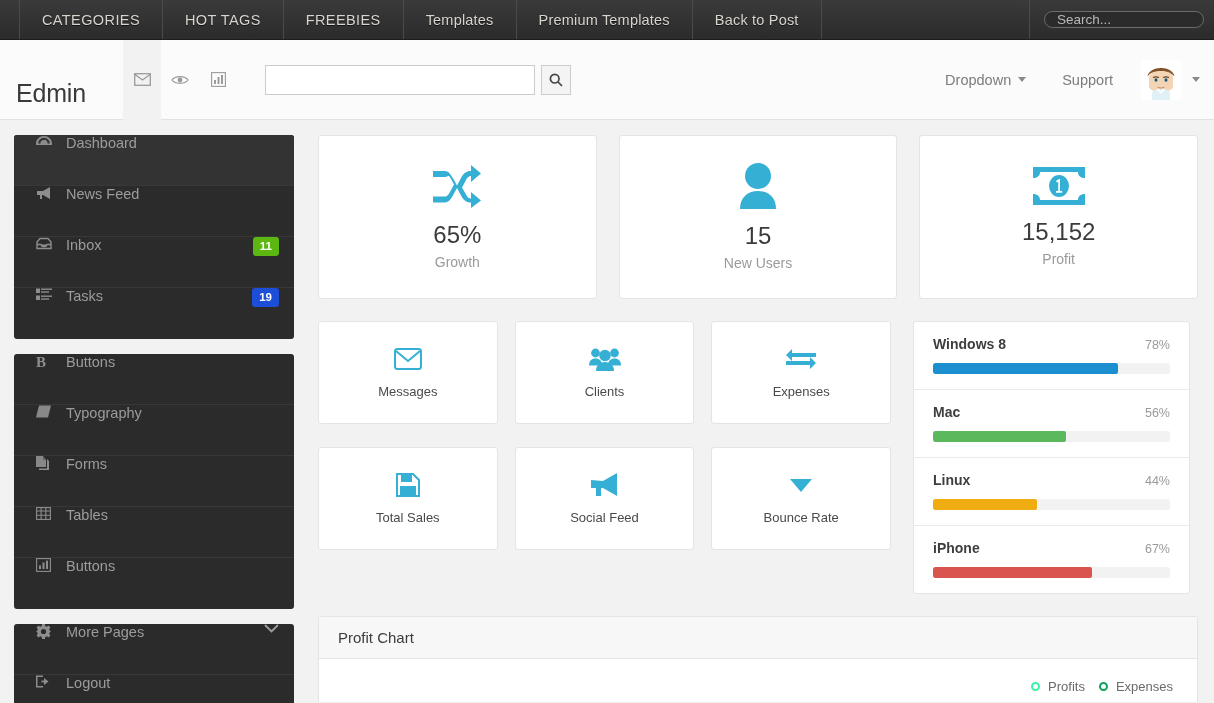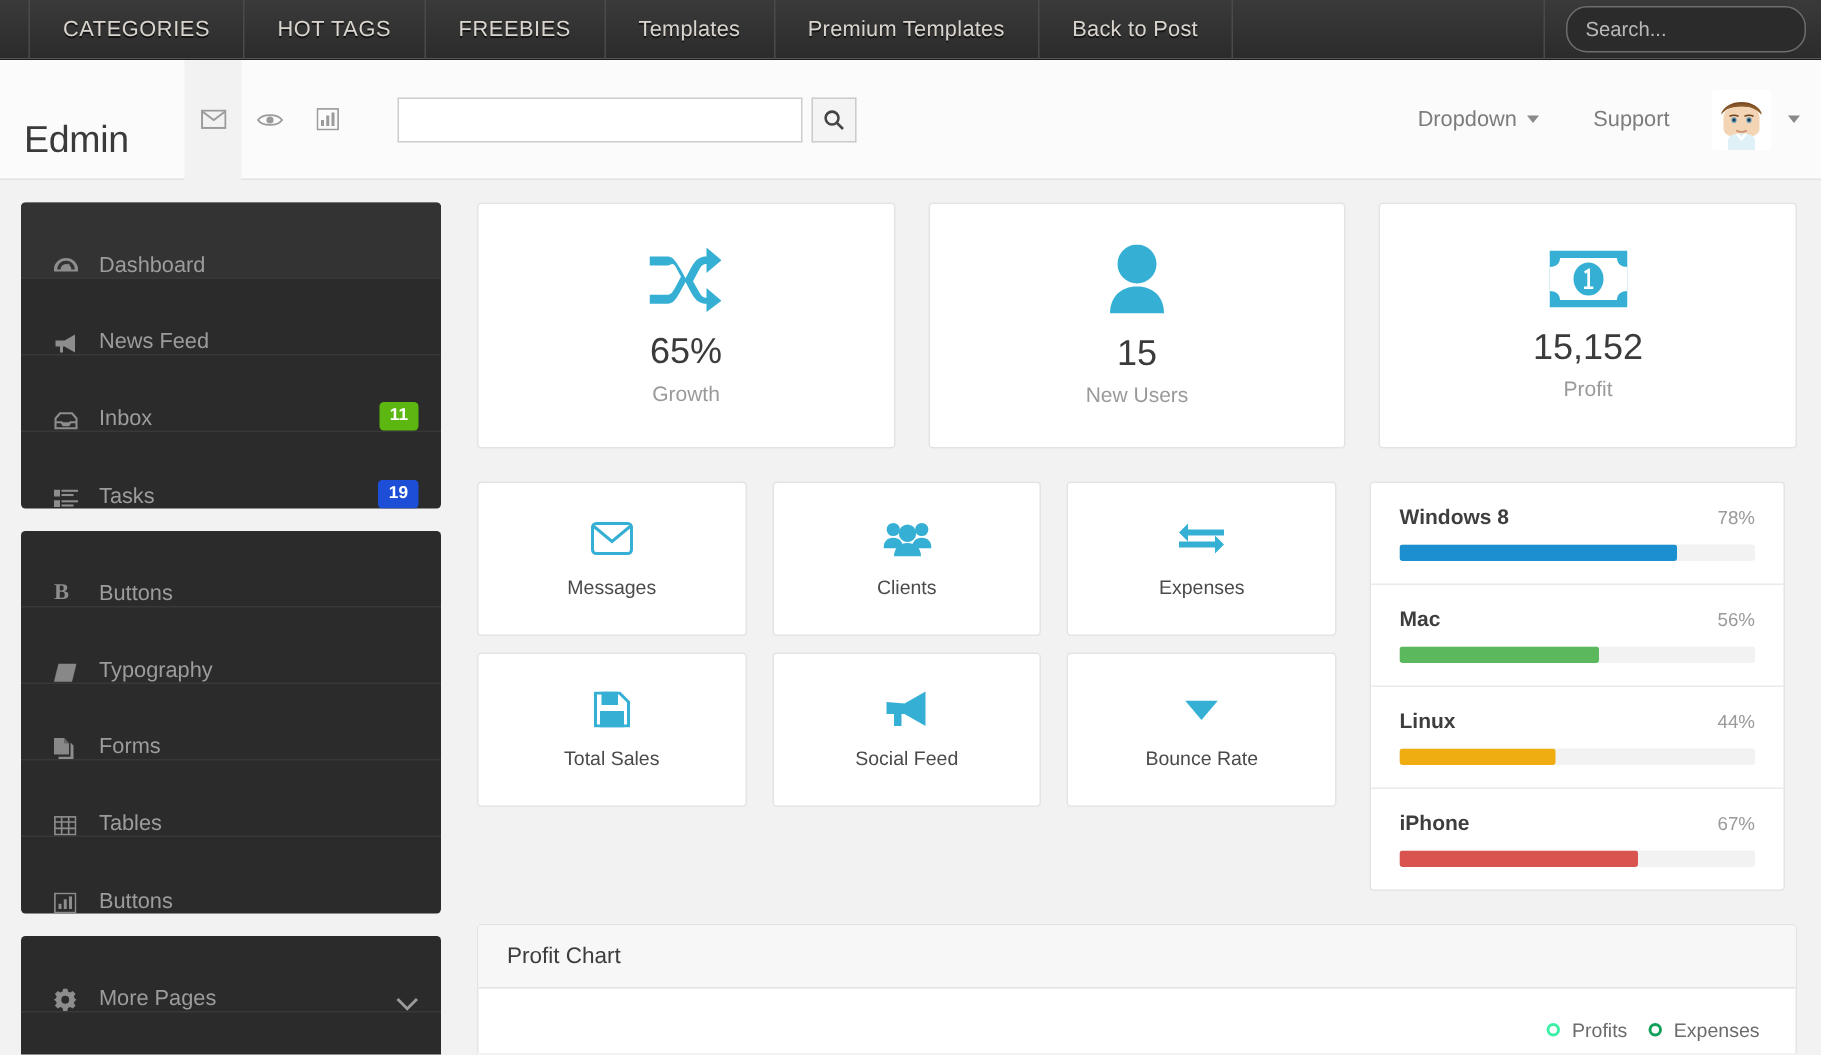--- a/index.html
+++ b/index.html
@@ -32,21 +32,21 @@
     cursor: pointer;
     text-shadow: 0 1px 0 rgba(0,0,0,.6);
   }
   .topnav-item.caps { letter-spacing: .4px; }
   .topnav-fill { flex: 1; border-right: 1px solid #4a4a4a; }
   .topnav-search-wrap {
     display: flex; align-items: center;
     padding: 0 10px 0 14px;
   }
   .topnav-search {
-    width: 160px; height: 31px;
+    width: 160px; height: 17px;
     background: #2b2b2b;
     border: 1px solid #6d6d6d;
     border-radius: 14px;
     color: #cfcfcf;
     font-size: 13.5px;
     padding: 0 12px;
     font-family: "Liberation Sans", sans-serif;
     outline: none;
   }
   .topnav-search::placeholder { color: #b9b9b9; }
@@ -133,21 +133,21 @@
   .sidebar { width: 304px; padding: 15px 0 0 14px; }
   .side-group {
     width: 280px;
     background: #2b2b2b;
     border-radius: 3px;
     overflow: hidden;
     margin-bottom: 15px;
   }
   .side-item {
     height: 51px;
-    display: flex; align-items: flex-end;
+    display: flex; align-items: flex-start;
     padding: 0 15px 0 22px;
     color: #9c9c9c;
     font-size: 14.5px;
     border-bottom: 1px solid #383838;
     cursor: pointer;
     position: relative;
   }
   .side-item:last-child { border-bottom: none; }
   .side-item.active { background: #333333; }
   .side-ico {
@@ -188,21 +188,21 @@
     display: flex; flex-direction: column;
     align-items: center; justify-content: center;
   }
   .stat-ico { color: #35b0d4; margin-bottom: 14px; display: flex; }
   .stat-val { font-size: 24px; color: #3b3b3b; line-height: 1.1; }
   .stat-lbl { font-size: 14px; color: #9a9a9a; margin-top: 5px; }
 
   
   .mid { display: flex; gap: 22px; }
   .mid-left { width: 573px; }
-  .tiles { display: flex; gap: 17px; margin-bottom: 11px; }
+  .tiles { display: flex; gap: 17px; margin-bottom: 23px; }
   .tile {
     flex: 1;
     background: #fff;
     border: 1px solid #e4e4e4;
     border-radius: 3px;
     height: 103px;
     display: flex; flex-direction: column;
     align-items: center; justify-content: center;
   }
   .tile-ico { color: #35b0d4; margin-bottom: 12px; display: flex; height: 26px; align-items: center; }

